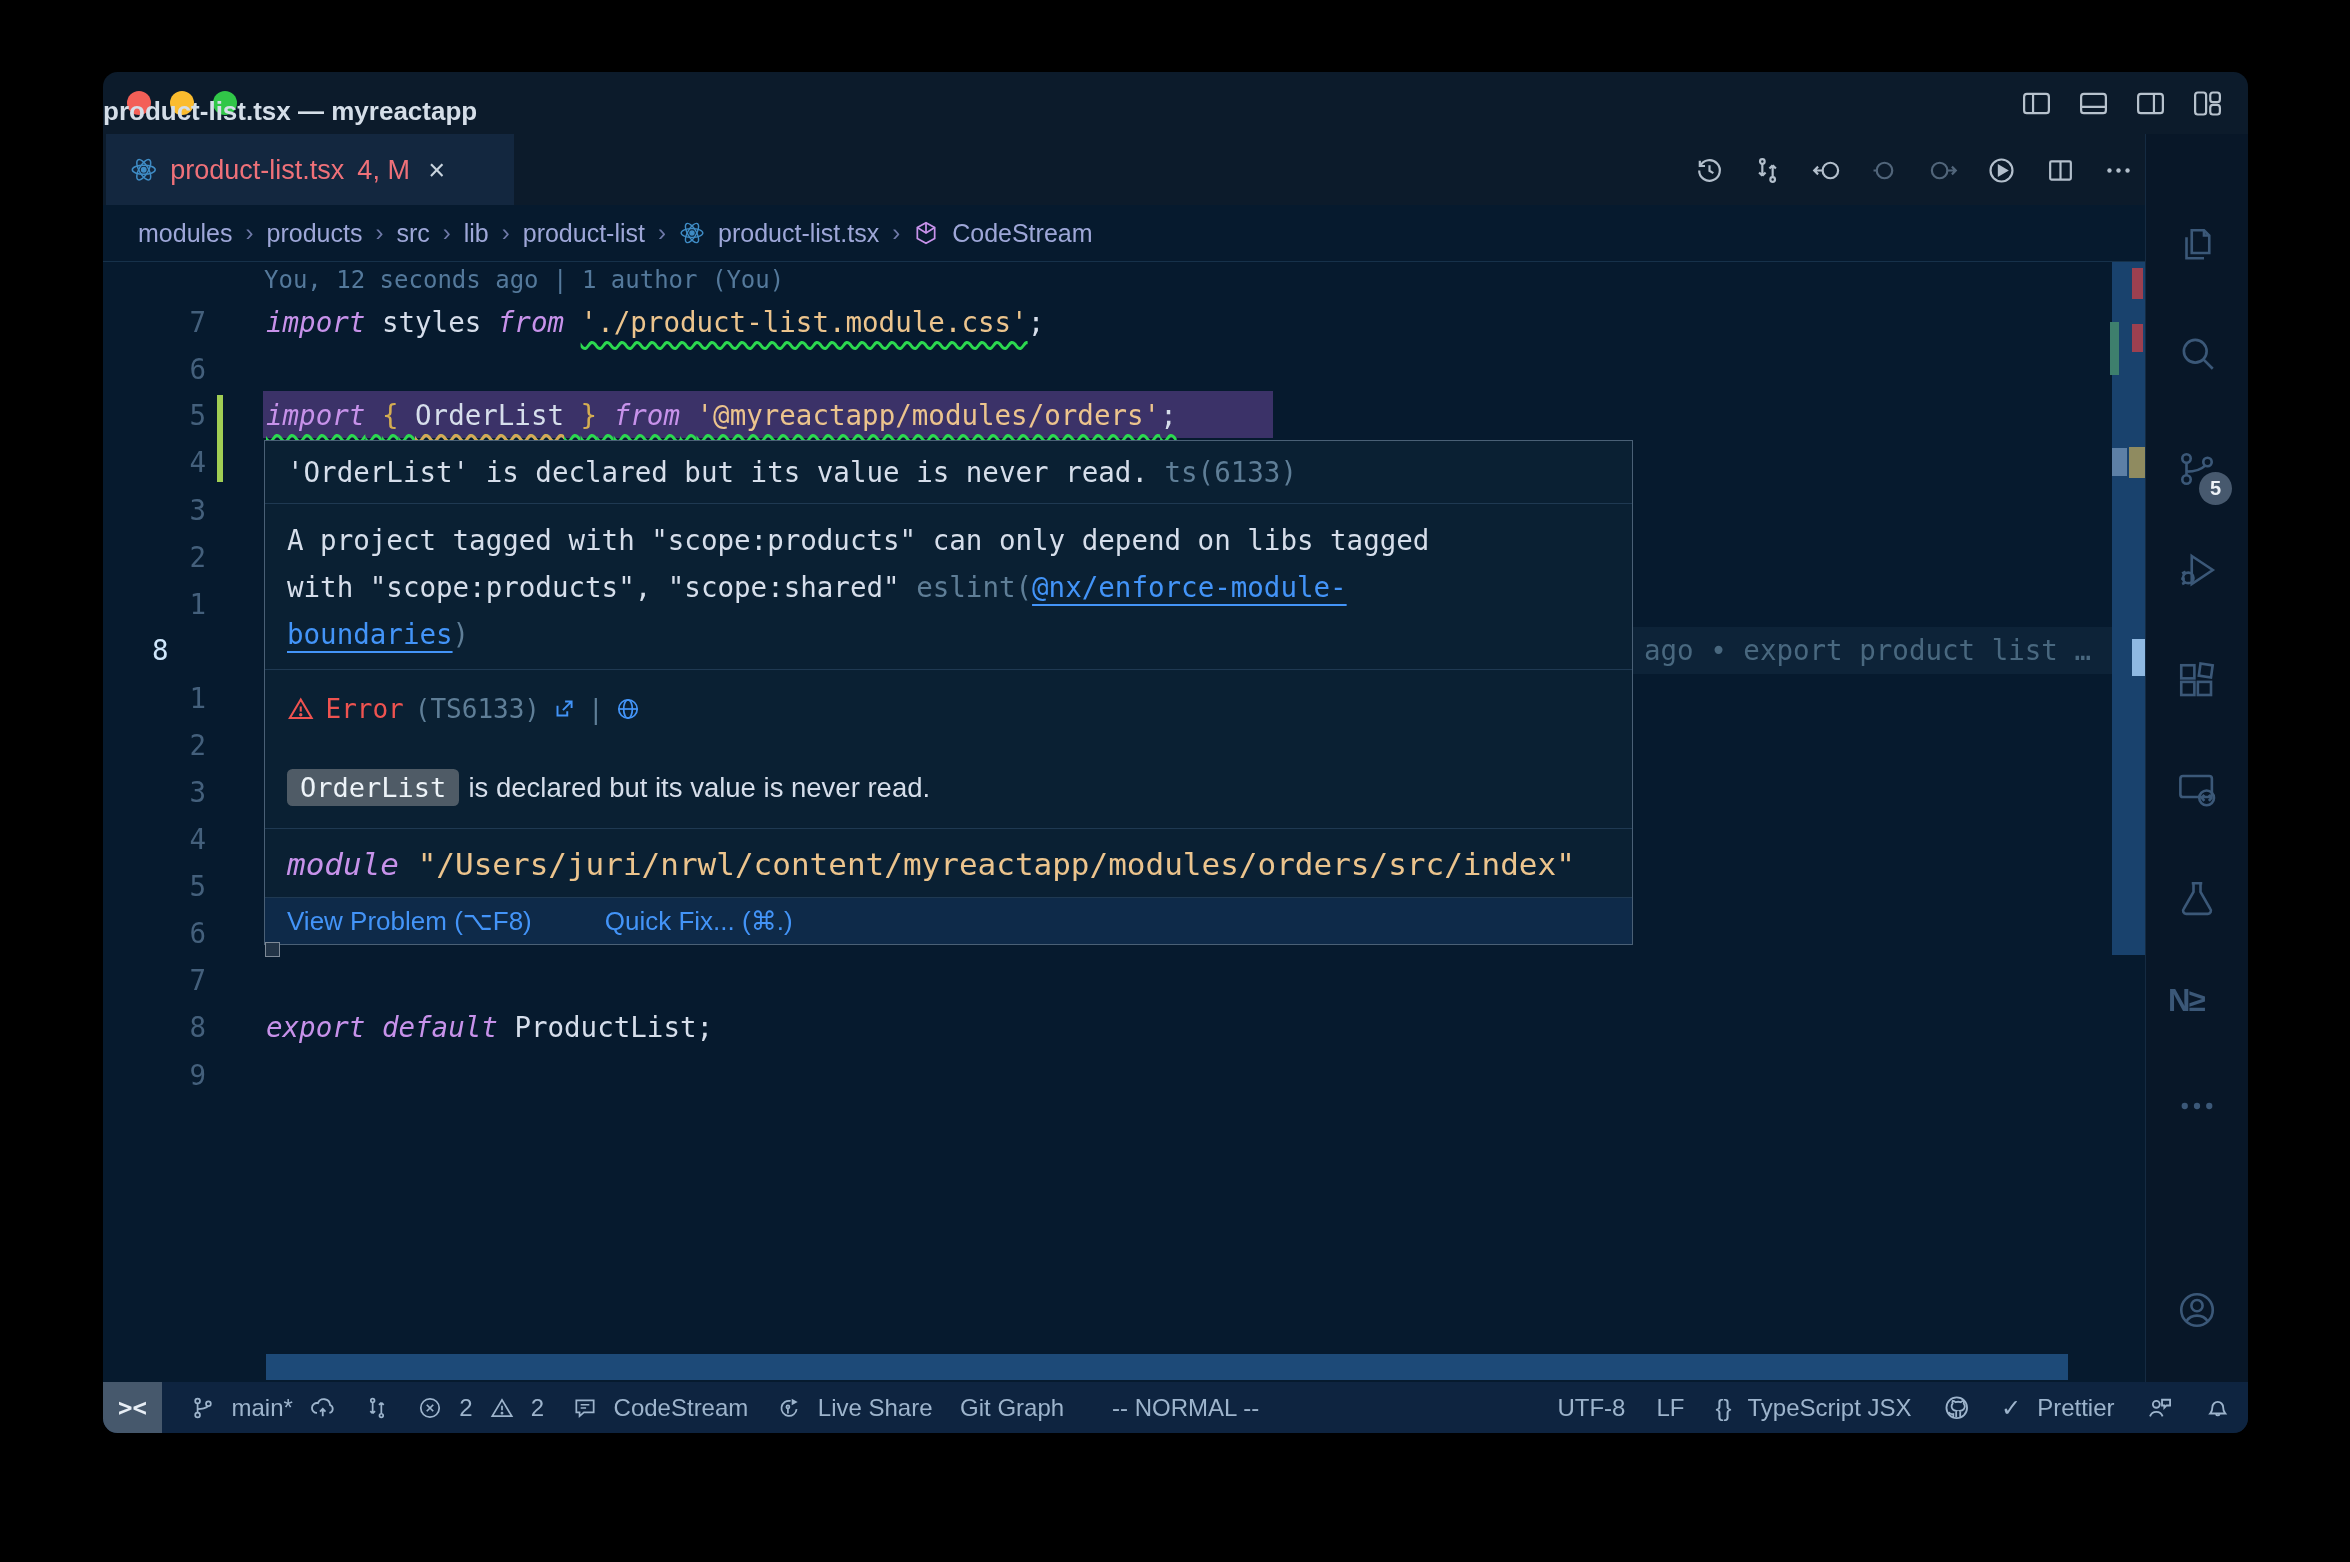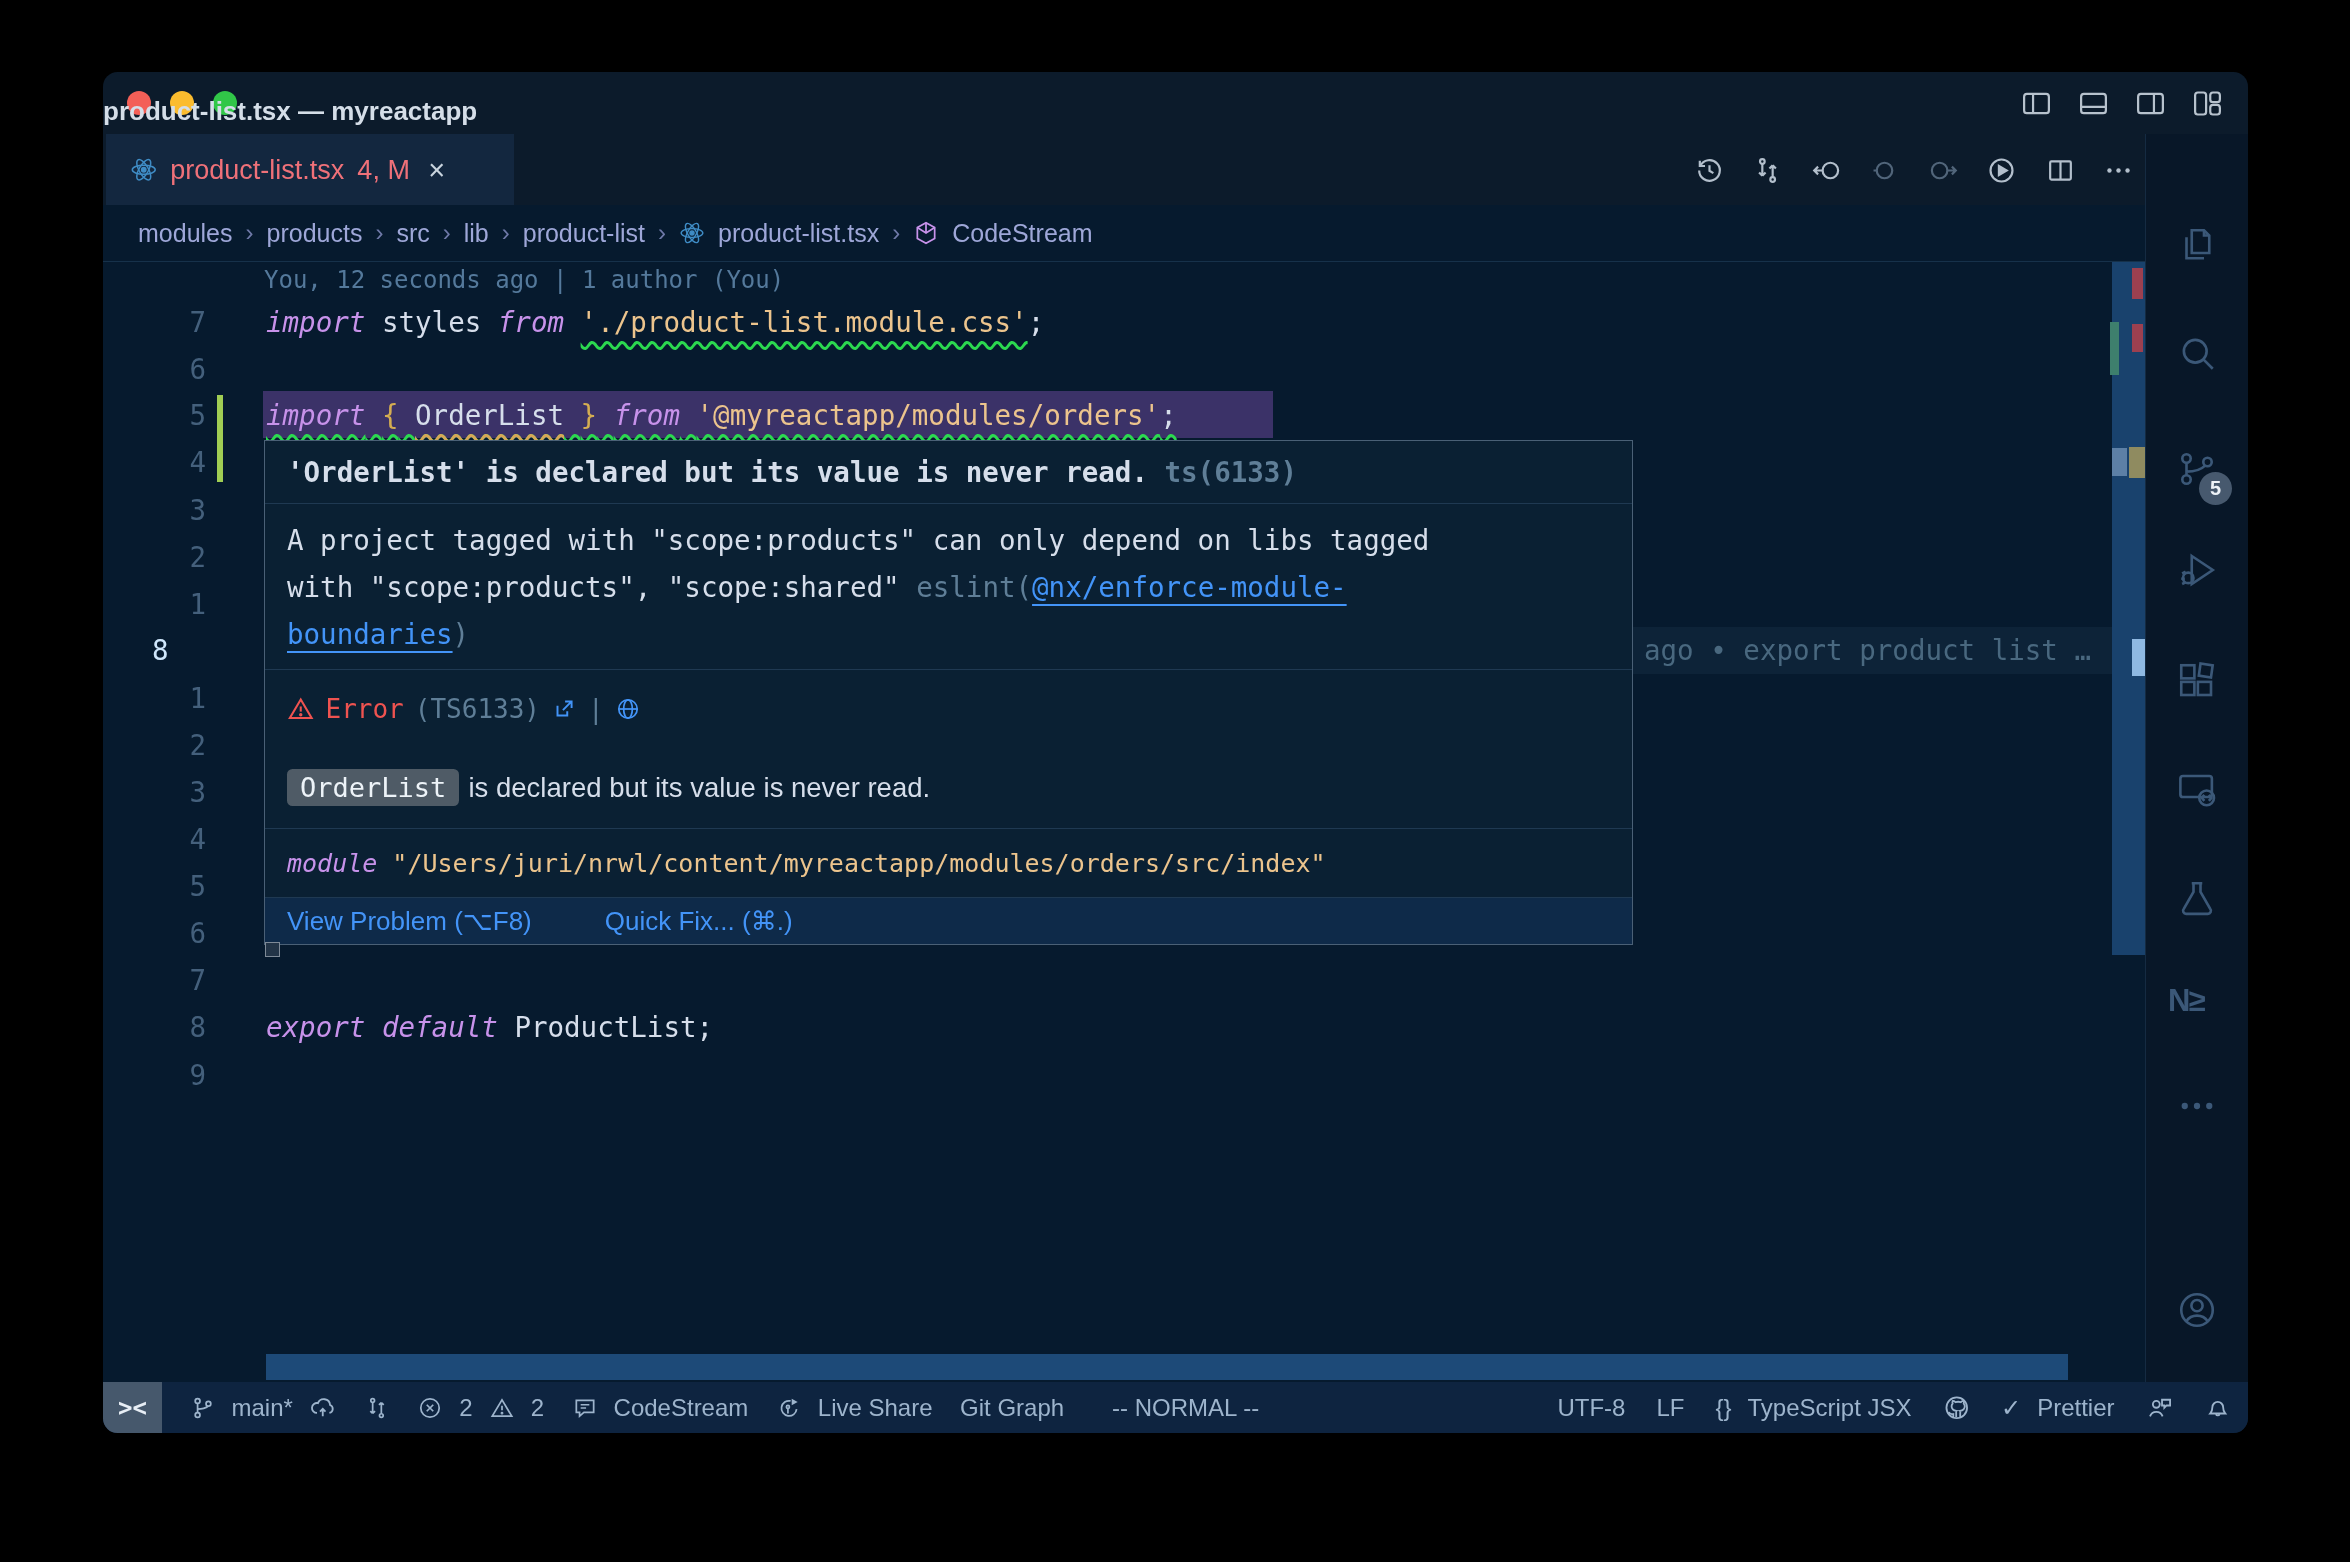--- a/index.html
+++ b/index.html
@@ -48,31 +48,31 @@
   .curline-band{position:absolute;left:1530px;top:365px;width:479px;height:47px;background:#0d2338;}
   .blame{position:absolute;left:1541px;top:365px;font-size:27.5px;line-height:47px;color:#49687f;white-space:pre;}
   
   .vslider{position:absolute;left:2009px;top:0px;width:33px;height:693px;background:#1d4a78;opacity:.85;}
   .mark{position:absolute;}
   .hscroll{position:absolute;left:163px;top:1092px;width:1802px;height:26px;background:#1d4a78;}
   
   .popup{position:absolute;left:161px;top:178px;width:1369px;height:505px;background:#0a2033;
     border:1.8px solid #4a6076;z-index:5;}
   .pp-row1{height:63px;line-height:63px;padding-left:22px;font-size:27.5px;color:#d6deeb;white-space:pre;
-    border-bottom:0.9px solid #1f3952;font-weight:bold;}
+    border-bottom:0.9px solid #1f3952;}
   .pp-dim{color:#5f7e97;}
   .pp-row2{height:166px;padding:13px 22px 0 22px;font-size:27.5px;line-height:47px;color:#d6deeb;white-space:pre-wrap;
     border-bottom:0.9px solid #1f3952;}
   .pp-link{color:#4394f8;text-decoration:underline;text-underline-offset:7.3px;}
   .pp-row3{height:77px;display:flex;align-items:center;gap:11px;padding-left:22px;font-size:26px;}
   .pp-error{color:#ef5350;}
   .pp-row4{height:81px;display:flex;align-items:center;padding-left:22px;font-size:27.5px;color:#d6deeb;}
   .chip{font-family:"DejaVu Sans Mono","Liberation Mono",monospace;font-size:27px;color:#edf3f8;
     background:#4f5b66;border-radius:5.5px;padding:2.8px 13px;margin-right:9.2px;}
-  .pp-row5{height:70px;line-height:70px;padding-left:22px;font-size:25px;white-space:pre;border-top:0.9px solid #1f3952;}
+  .pp-row5{height:70px;line-height:70px;padding-left:22px;font-size:31px;white-space:pre;border-top:0.9px solid #1f3952;}
   .pp-footer{position:absolute;left:0;bottom:0;width:100%;height:47px;background:#0e2a49;border-top:0.9px solid #1f3952;
     display:flex;align-items:center;gap:73px;padding-left:22px;font-size:26px;}
   .pp-footer a{color:#4394f8;text-decoration:none;}
   .grip{position:absolute;left:162px;top:680px;width:14.7px;height:14.7px;border:1.8px solid #7e8a97;background:#223447;z-index:6;}
   
   .activitybar{position:absolute;left:2042px;top:62px;width:103px;height:1249px;background:#081728;
     border-left:0.9px solid #152b42;}
   .act{position:absolute;left:30px;width:42px;height:42px;color:#3b5878;}
   .badge{position:absolute;left:53px;width:33px;height:33px;border-radius:16.5px;background:#47596e;color:#eef3f8;
     font-size:20px;font-weight:bold;text-align:center;line-height:33px;z-index:7;}

